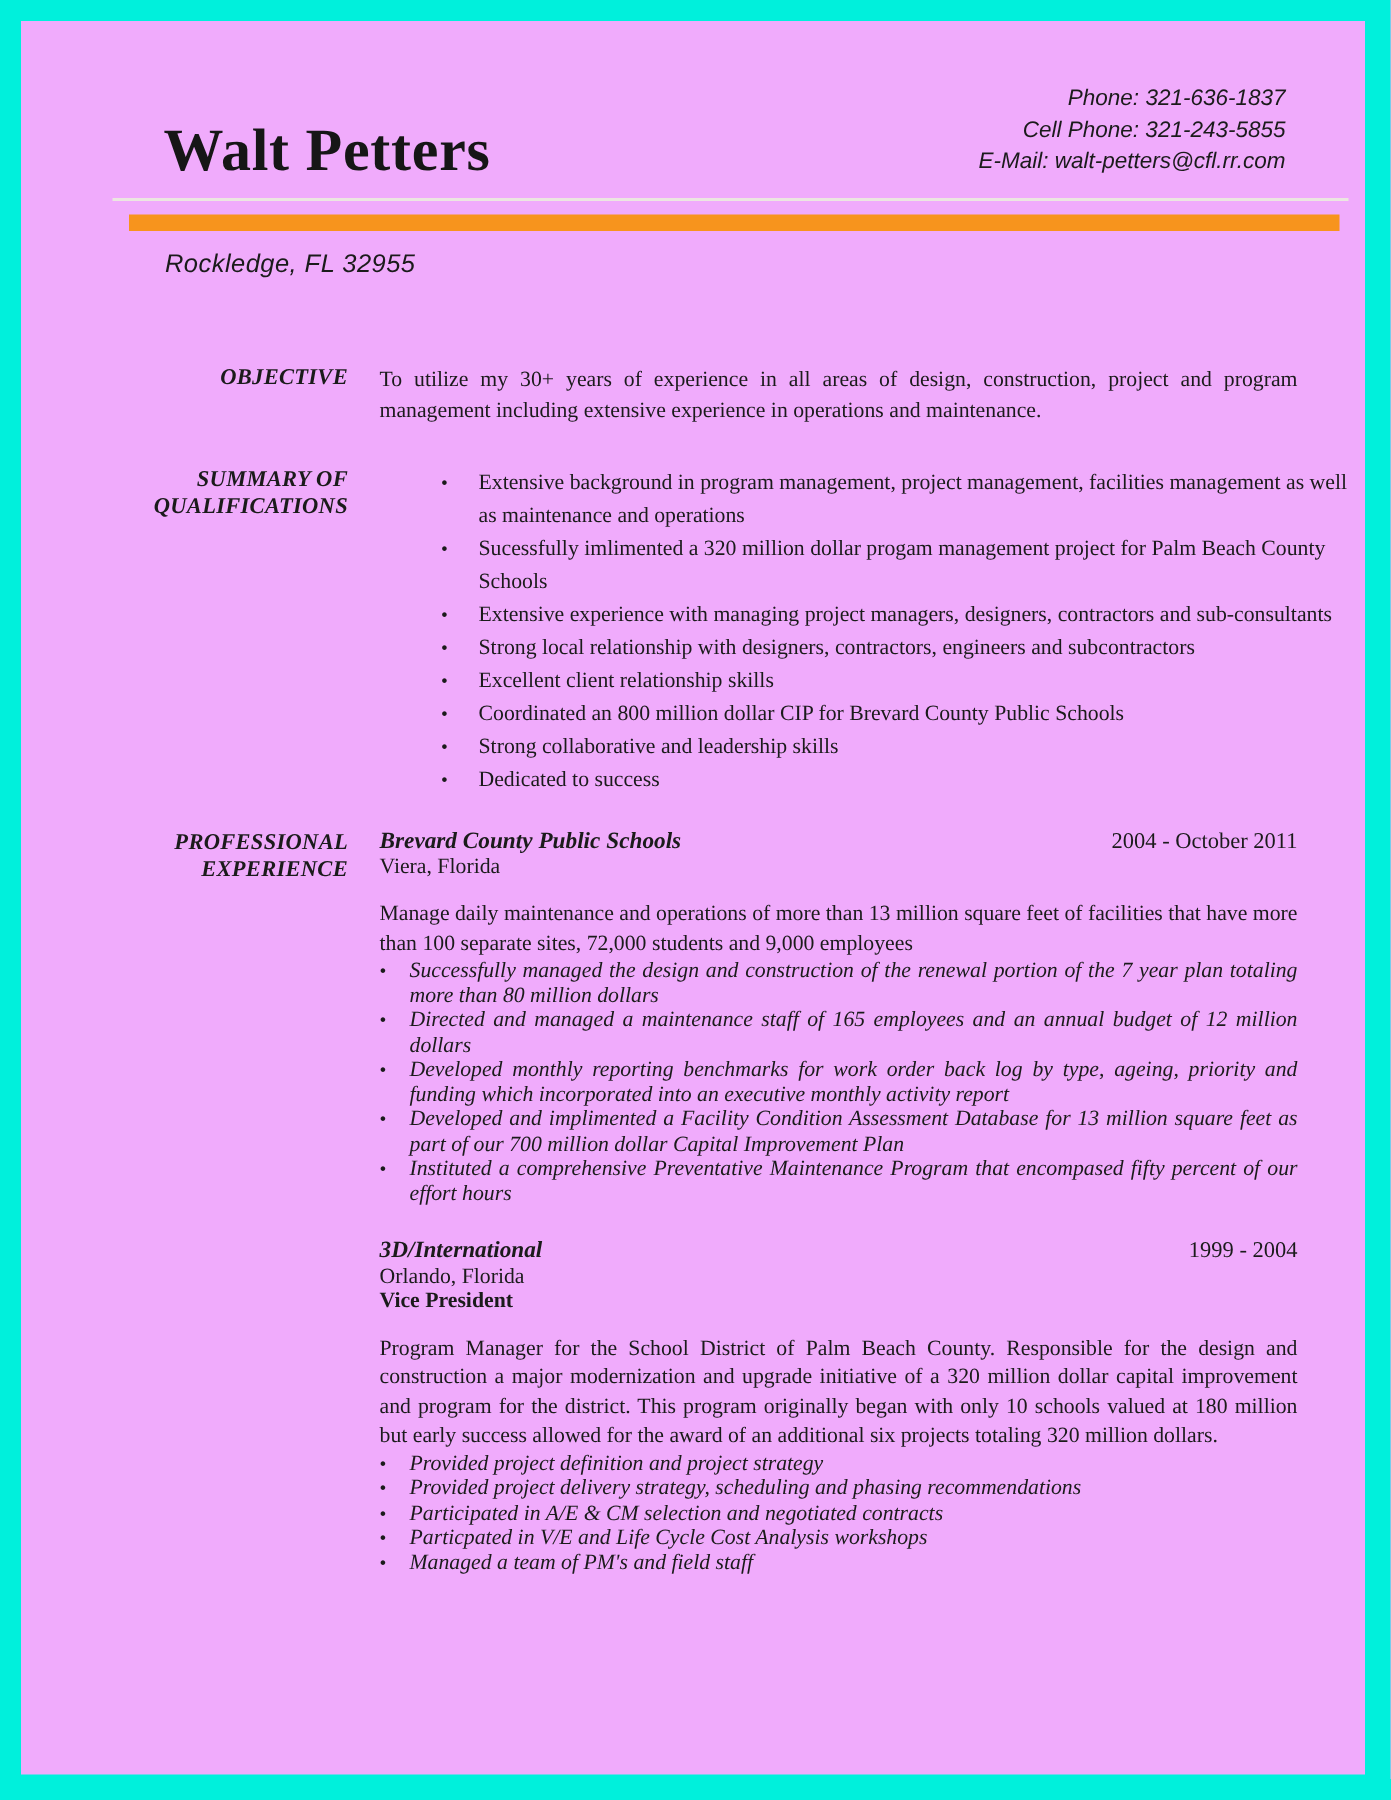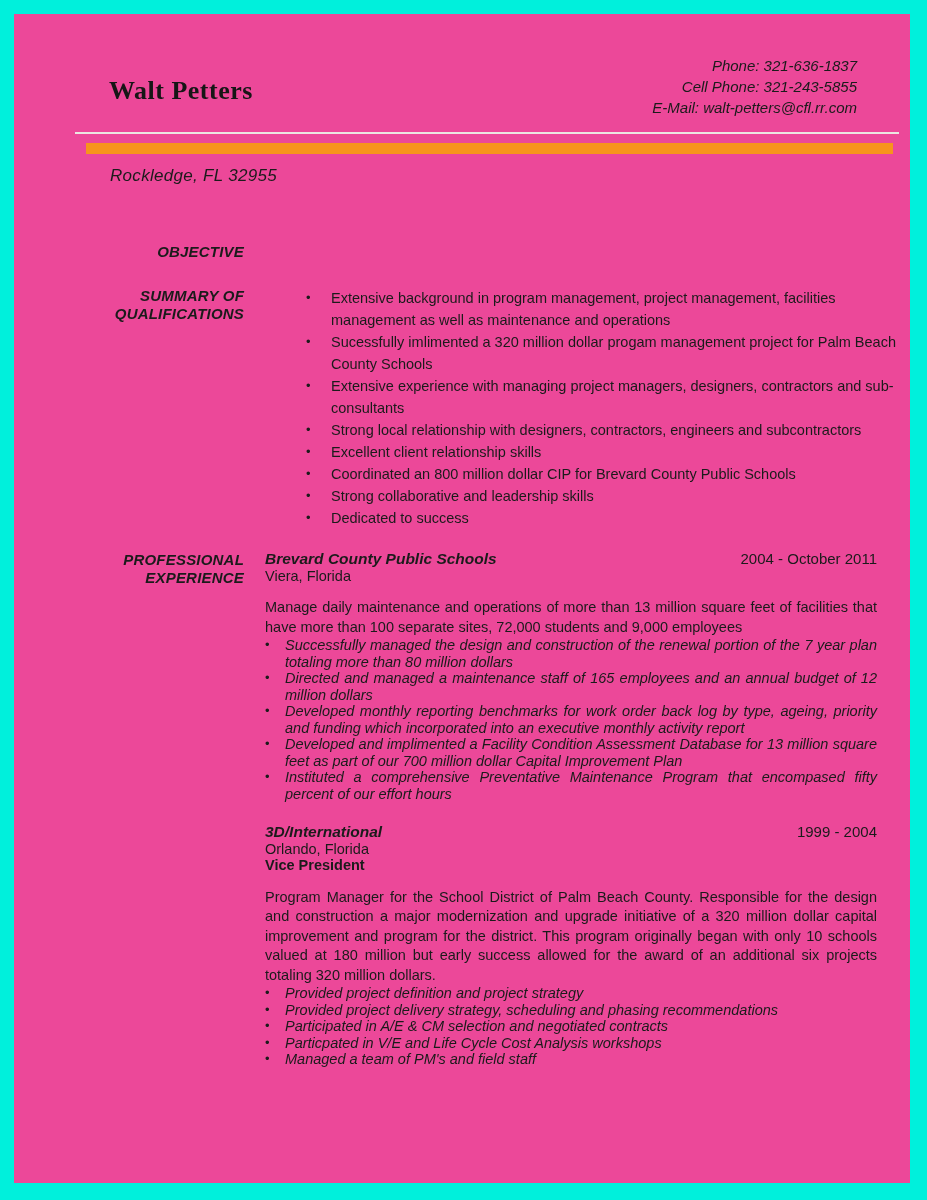--- a/index.html
+++ b/index.html
@@ -7,56 +7,56 @@
     width: 927px; height: 1200px;
     background: #00F0DC;
     font-family: "Liberation Sans", sans-serif;
     color: #1b1b1b;
     overflow: hidden;
   }
   .page {
     position: absolute;
     left: 14px; top: 14px;
     width: 896px; height: 1169px;
-    background: #ec4899;
+    background: #f0abfc;
   }
   
   .contact {
     position: absolute; top: 41px; right: 53px;
     text-align: right;
     font-style: italic;
     font-size: 15px; line-height: 21px;
   }
   .name {
     position: absolute; left: 95px; top: 62px;
     margin: 0;
     font-family: "Liberation Serif", serif;
     font-weight: bold;
-    font-size: 26px;
+    font-size: 40px;
     letter-spacing: 0.5px;
     color: #161616;
   }
   .rule-light {
     position: absolute; left: 61px; top: 118px;
     width: 824px; height: 2px;
     background: #ece6e1;
   }
   .accent-bar {
     position: absolute; left: 72px; top: 129px;
     width: 807px; height: 11px;
     background: #F7941D;
   }
   .location {
     position: absolute; left: 96px; top: 152px;
     font-style: italic;
     font-size: 17px;
     letter-spacing: 0.3px;
   }
   
-  .sections { position: absolute; left: 12px; top: 229px; width: 100%; }
+  .sections { position: absolute; left: 0; top: 229px; width: 100%; font-family: Liberation Serif, serif; }
   .row { display: flex; align-items: flex-start; }
   .col-label {
     flex: none; width: 218px;
     text-align: right;
     font-weight: bold; font-style: italic;
     font-size: 15px; line-height: 18px;
     letter-spacing: 0.2px;
   }
   .col-body { flex: none; width: 612px; margin-left: 21px; }
   .section-objective { margin-bottom: 26px; }
@@ -110,20 +110,21 @@
 
   <div class="rule-light" style="background: rgb(236, 230, 225);"></div>
   <div class="accent-bar" style="background: rgb(247, 148, 29);"></div>
 
   <div class="location">Rockledge, FL  32955</div>
 
   <div class="sections">
 
     <section class="row section-objective">
       <div class="col-label">OBJECTIVE</div>
+      <div class="col-body objective-text">To utilize my 30+ years of experience in all areas of design, construction, project and program management including extensive experience in operations and maintenance.</div>
     </section>
 
     <section class="row section-summary">
       <div class="col-label">
         <div>SUMMARY OF</div>
         <div>QUALIFICATIONS</div>
       </div>
       <div class="col-body">
         <ul class="bullets summary-bullets">
 

